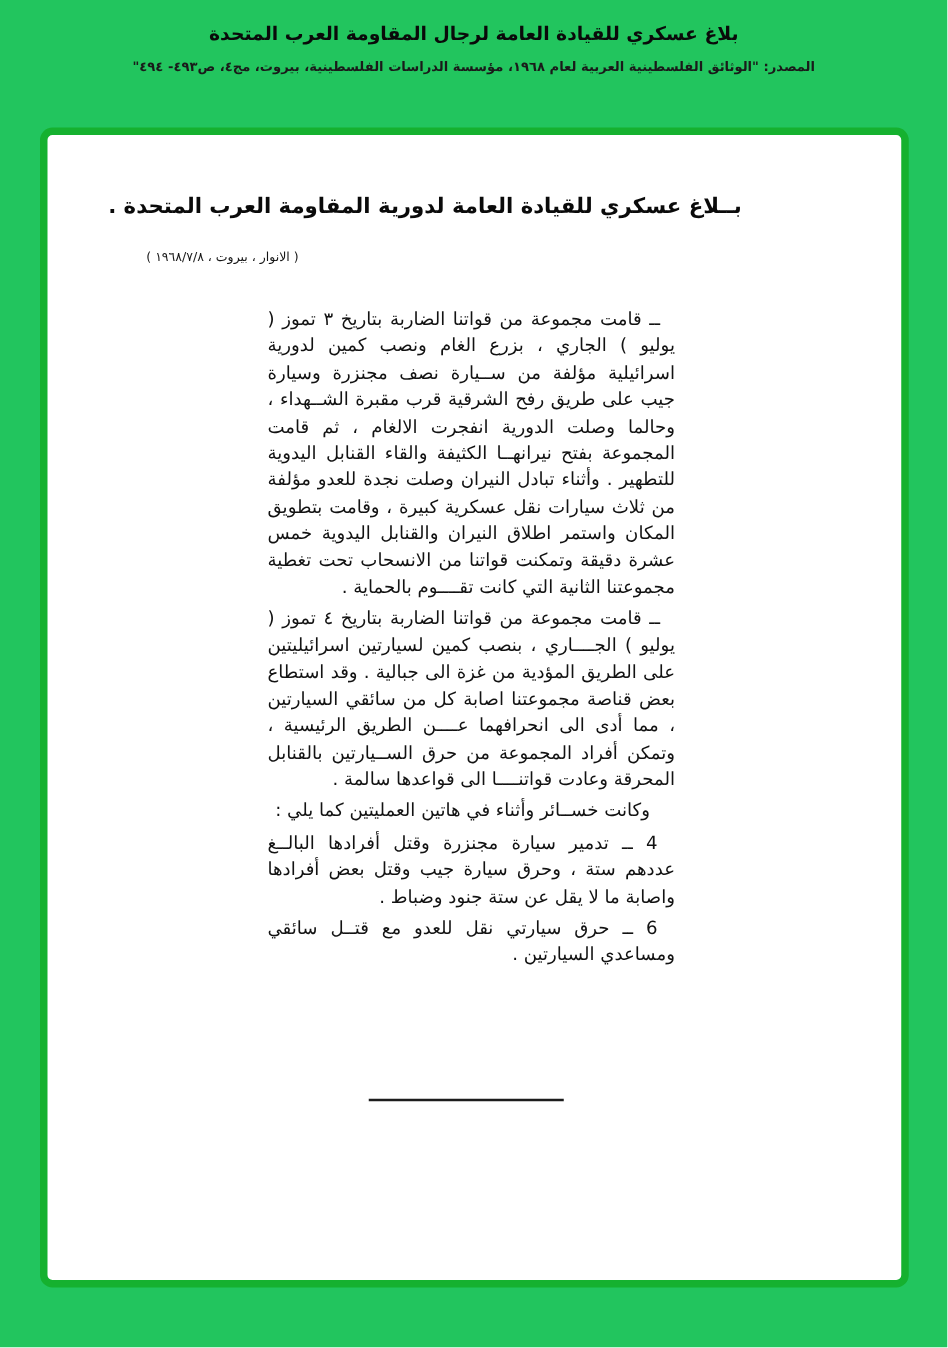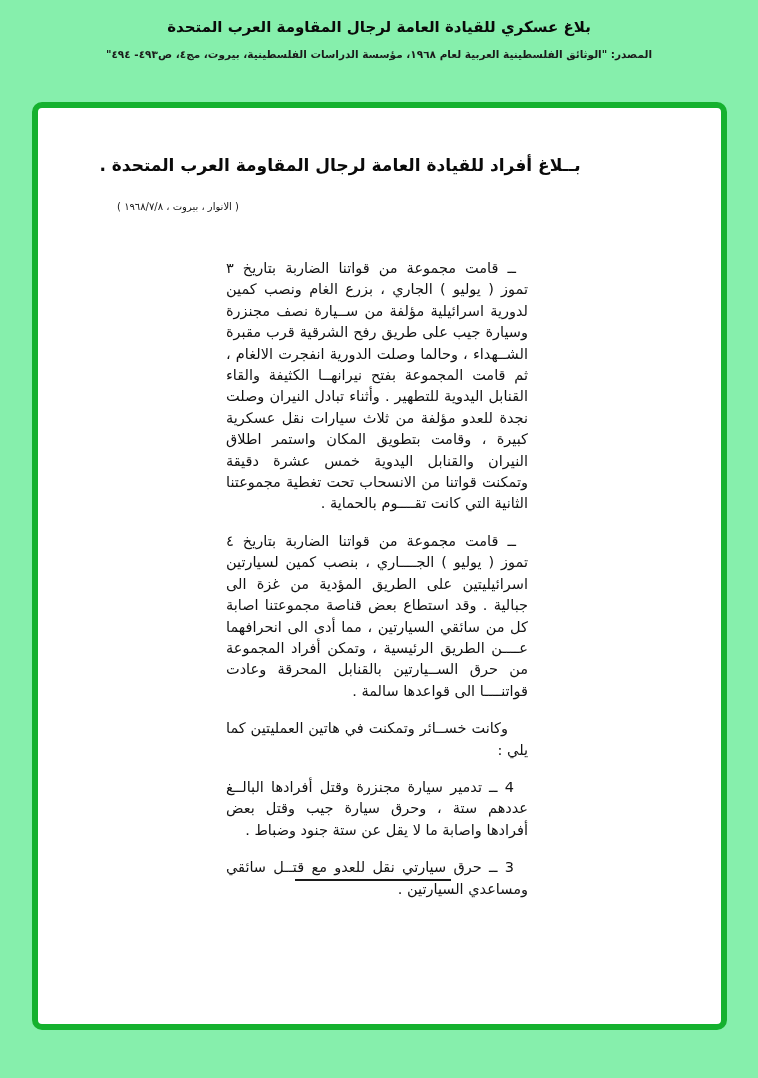--- a/index.html
+++ b/index.html
@@ -4,21 +4,21 @@
 <style>
   html, body {
     margin: 0;
     padding: 0;
     background: #ffffff;
   }
   .page {
     position: relative;
     width: 758px;
     height: 1078px;
-    background: #86efac;
+    background: #22c55e;
     overflow: hidden;
     font-family: "DejaVu Sans", sans-serif;
     color: #111111;
   }
 
   
   .top-header {
     position: absolute;
     top: 18px;
     left: 0;
@@ -79,21 +79,21 @@
     left: 210px;
     top: 242px;
     width: 334px;
     direction: rtl;
     text-align: justify;
     font-size: 14.5px;
     line-height: 21.4px;
     color: #121212;
   }
   .doc-body p {
-    margin: 16px;
+    margin: 4px;
   }
   .para {
     text-indent: 12px;
     margin-bottom: 17px;
   }
   .losses-intro {
     text-indent: 20px;
     margin-bottom: 13px;
   }
   .losses-item {
@@ -115,27 +115,27 @@
 
 <div class="page">
 
   <div class="top-header">
     <div class="top-title">بلاغ عسكري للقيادة العامة لرجال المقاومة العرب المتحدة</div>
     <div class="top-source">المصدر: "الوثائق الفلسطينية العربية لعام ١٩٦٨، مؤسسة الدراسات الفلسطينية، بيروت، مج٤، ص٤٩٣- ٤٩٤"</div>
   </div>
 
   <div class="doc-frame"></div>
 
-  <div class="doc-title">بــلاغ أفراد للقيادة العامة لرجال المقاومة العرب المتحدة .</div>
+  <div class="doc-title">بــلاغ عسكري للقيادة العامة لدورية المقاومة العرب المتحدة .</div>
 
   <div class="doc-subtitle">( الانوار ، بيروت ، ١٩٦٨/٧/٨ )</div>
 
   <div class="doc-body">
     <p class="para">ــ قامت مجموعة من قواتنا الضاربة بتاريخ ٣ تموز ( يوليو ) الجاري ، بزرع الغام ونصب كمين لدورية اسرائيلية مؤلفة من ســيارة نصف مجنزرة وسيارة جيب على طريق رفح الشرقية قرب مقبرة الشــهداء ، وحالما وصلت الدورية انفجرت الالغام ، ثم قامت المجموعة بفتح نيرانهــا الكثيفة والقاء القنابل اليدوية للتطهير . وأثناء تبادل النيران وصلت نجدة للعدو مؤلفة من ثلاث سيارات نقل عسكرية كبيرة ، وقامت بتطويق المكان واستمر اطلاق النيران والقنابل اليدوية خمس عشرة دقيقة وتمكنت قواتنا من الانسحاب تحت تغطية مجموعتنا الثانية التي كانت تقــــوم بالحماية .</p>
     <p class="para">ــ قامت مجموعة من قواتنا الضاربة بتاريخ ٤ تموز ( يوليو ) الجــــاري ، بنصب كمين لسيارتين اسرائيليتين على الطريق المؤدية من غزة الى جبالية . وقد استطاع بعض قناصة مجموعتنا اصابة كل من سائقي السيارتين ، مما أدى الى انحرافهما عــــن الطريق الرئيسية ، وتمكن أفراد المجموعة من حرق الســيارتين بالقنابل المحرقة وعادت قواتنــــا الى قواعدها سالمة .</p>
-    <p class="losses-intro">وكانت خســائر وتمكنت في هاتين العمليتين كما يلي :</p>
+    <p class="losses-intro">وكانت خســائر وأثناء في هاتين العمليتين كما يلي :</p>
     <p class="losses-item">4 ــ تدمير سيارة مجنزرة وقتل أفرادها البالــغ عددهم ستة ، وحرق سيارة جيب وقتل بعض أفرادها واصابة ما لا يقل عن ستة جنود وضباط .</p>
-    <p class="losses-item">3 ــ حرق سيارتي نقل للعدو مع قتــل سائقي ومساعدي السيارتين .</p>
+    <p class="losses-item">6 ــ حرق سيارتي نقل للعدو مع قتــل سائقي ومساعدي السيارتين .</p>
   </div>
 
   <div class="divider"></div>
 
 </div>
 
 </body></html>

